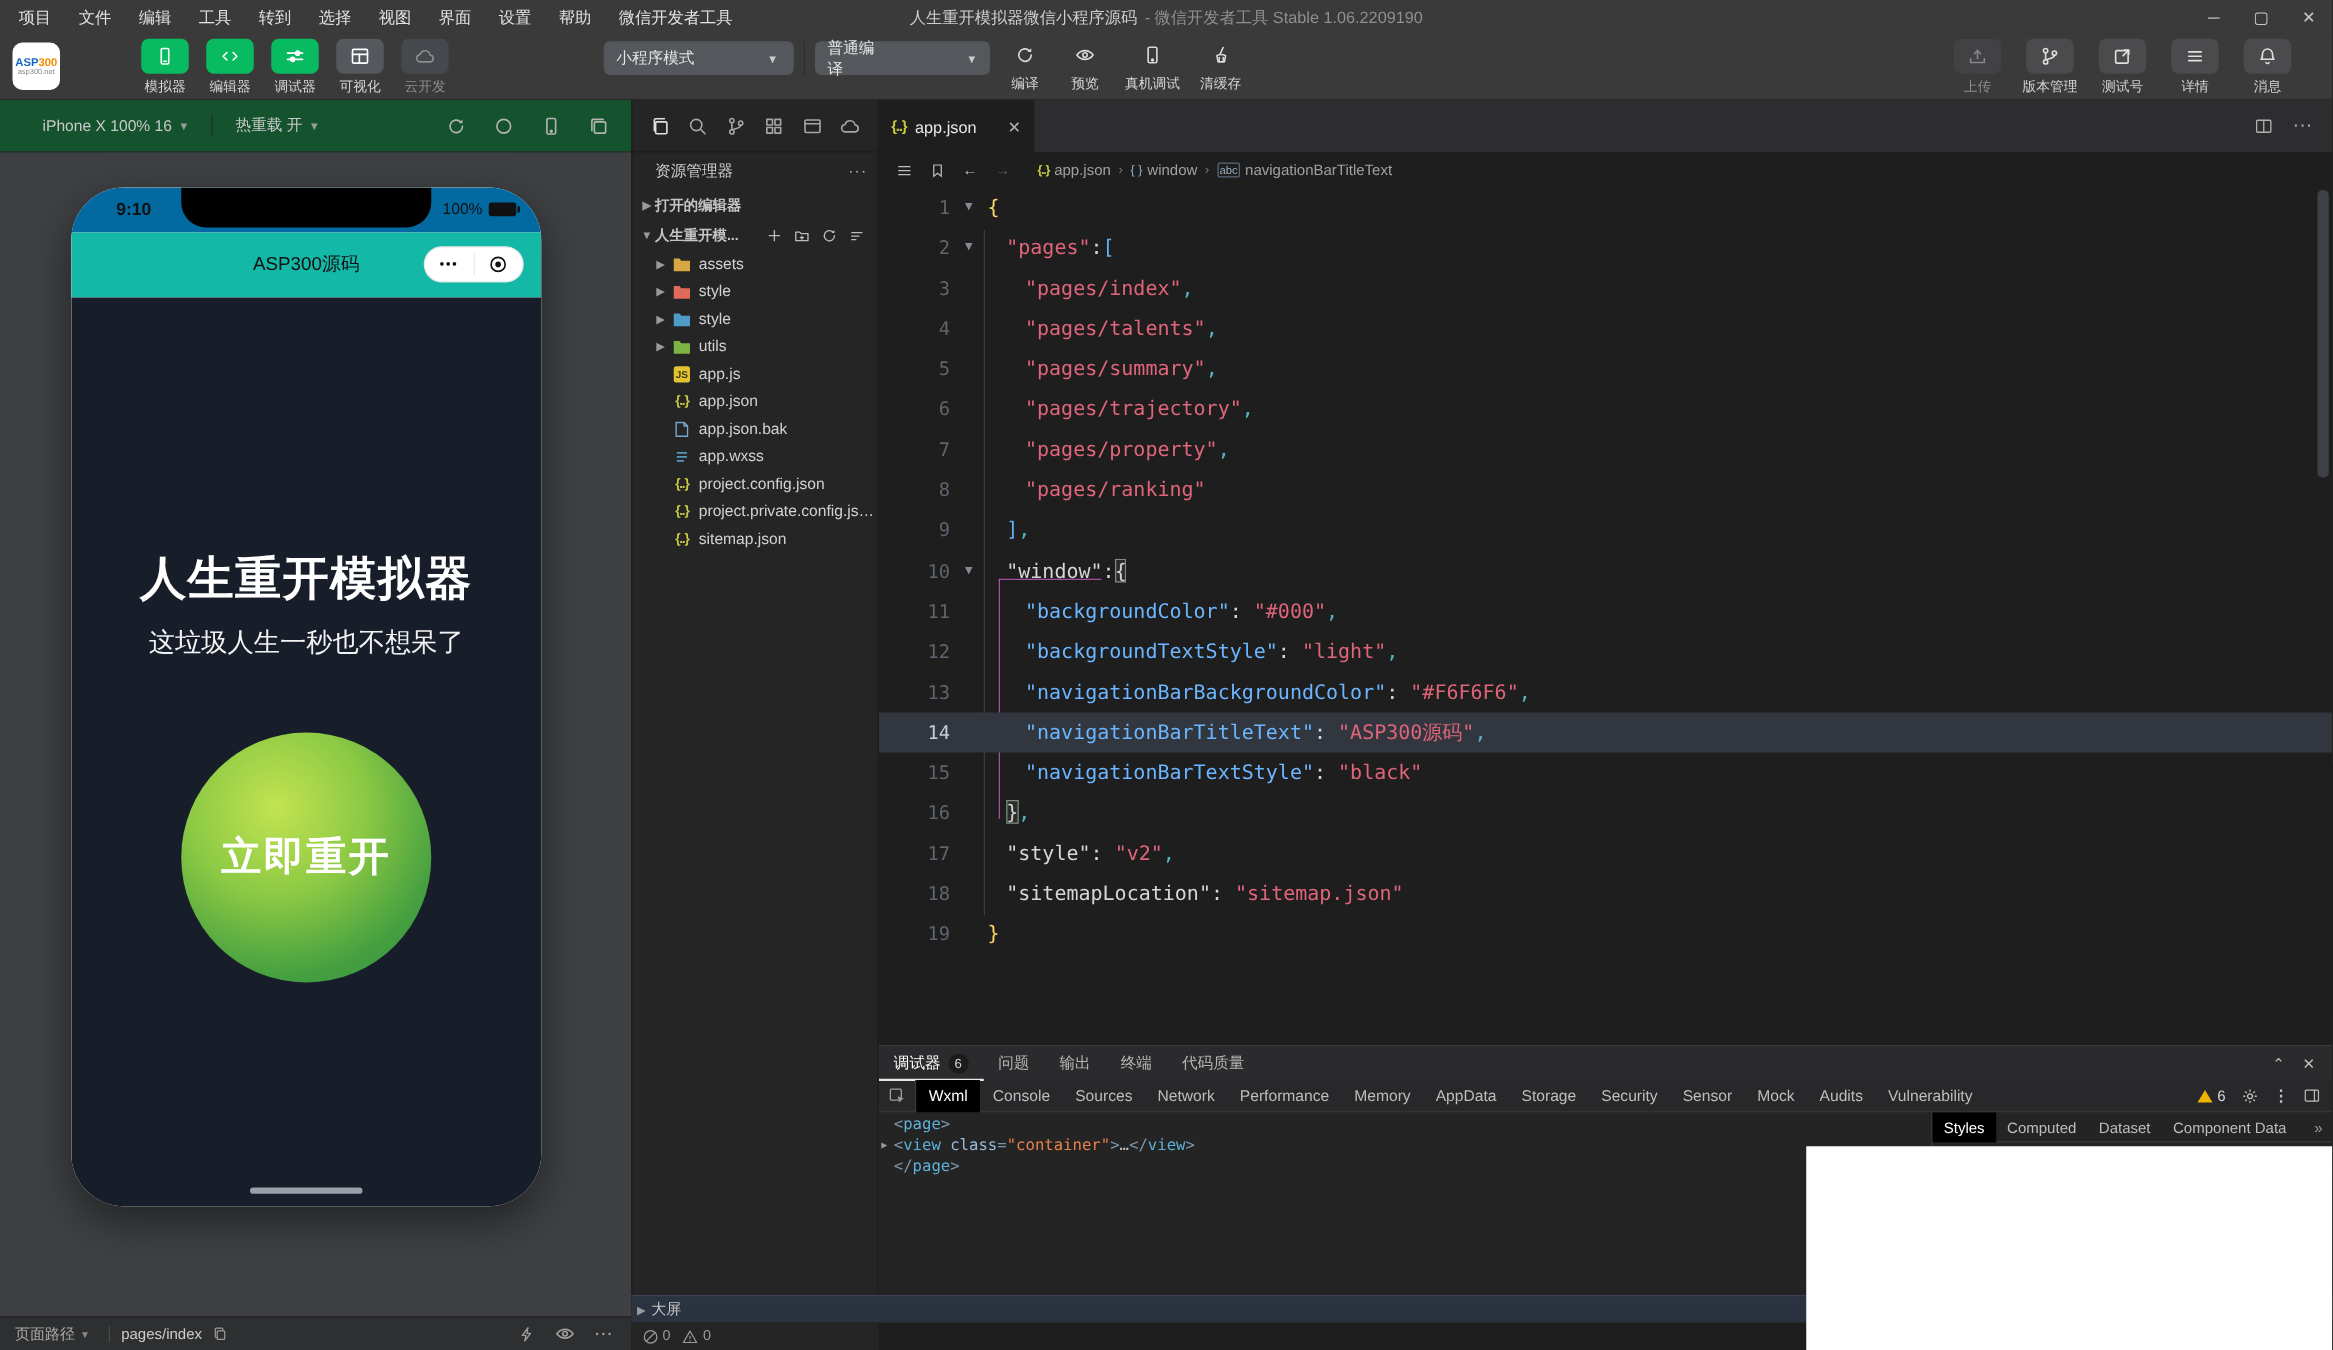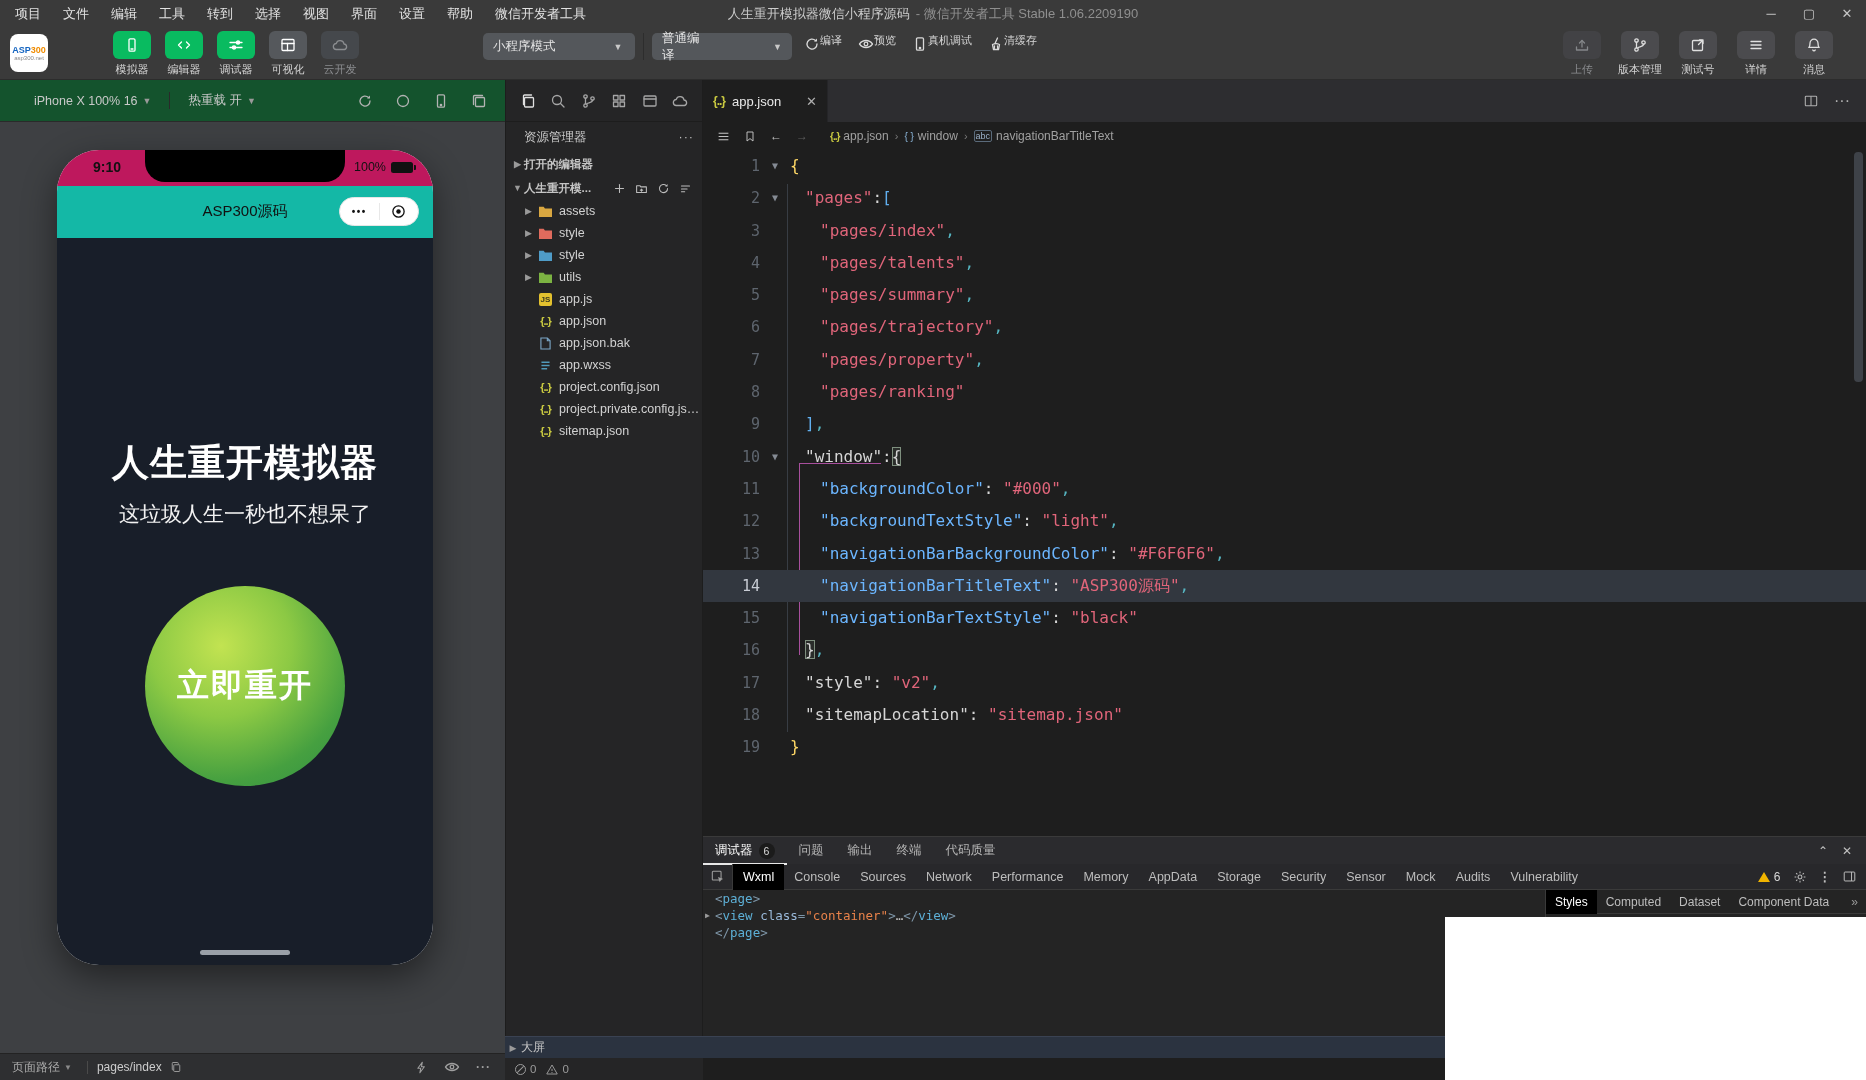--- a/index.html
+++ b/index.html
@@ -36,42 +36,42 @@
   .mbtn .box.disabled { background:#45484c; color:#8b8d90; }
   .mbtn .lbl { font-size:11px; color:#d6d6d6; margin-top:3px; white-space:nowrap; }
   .mbtn.disabled .lbl { color:#8b8d90; }
   .selwrap { position:absolute; top:6px; display:flex; align-items:center; }
   .select { height:27px; background:#54575b; border-radius:5px; color:#e4e4e4; font-size:12.5px; display:flex; align-items:center; padding:0 10px; }
   .select .caret { margin-left:auto; color:#c9c9c9; font-size:9px; }
   #sel-mode { left:483px; width:152px; }
   #sel-compile { left:652px; width:140px; }
   .vdiv { position:absolute; left:643px; top:6px; width:1px; height:27px; background:#2d2d2d; }
   .actbtns { position:absolute; left:800px; top:4px; display:flex; gap:8px; }
-  .abtn { min-width:40px; display:flex; flex-direction:row; padding:0 4px; }
+  .abtn { min-width:40px; display:flex; flex-direction:column; align-items:center; padding:0 4px; }
   .abtn .aic { height:26px; display:flex; align-items:center; justify-content:center; color:#d9d9d9; }
   .abtn .lbl { font-size:11px; color:#d6d6d6; margin-top:2px; white-space:nowrap; }
   .rightbtns { position:absolute; right:28px; top:4px; display:flex; gap:10px; }
   .rbtn { width:48px; display:flex; flex-direction:column; align-items:center; }
   .rbtn .box { width:38px; height:28px; border-radius:6px; background:#4b4b4e; display:flex; align-items:center; justify-content:center; color:#e0e0e0; }
   .rbtn.disabled .box { background:#424245; color:#85878a; }
   .rbtn .lbl { font-size:11px; color:#d3d3d3; margin-top:3px; white-space:nowrap; }
   .rbtn.disabled .lbl { color:#8b8d90; }
 
   
   #workspace { position:absolute; left:0; top:80px; width:1866px; height:1000px; }
   #sim { position:absolute; left:0; top:0; width:505px; height:1000px; background:#3e4043; }
   #simbar { position:absolute; left:0; top:0; width:505px; height:42px; background:#14532d; border-bottom:1px solid #2a2a2a; display:flex; align-items:center; font-size:12.5px; color:#c9c9c9; }
   #simbar .seg { display:flex; align-items:center; gap:5px; padding:0 18px 0 34px; }
   #simbar .seg2 { padding:0 18px; border-left:1px solid #2a2a2a; }
   #simbar .caret { font-size:9px; color:#9a9a9a; }
   #simicons { position:absolute; right:18px; top:0; height:42px; display:flex; align-items:center; gap:22px; color:#b3b3b3; }
 
   
   #phone { position:absolute; left:57px; top:70px; width:376px; height:815px; background:#fff; border-radius:42px; box-shadow:0 12px 34px rgba(0,0,0,.45); overflow:hidden; }
-  #p-status { position:relative; height:36px; background:#be185d; }
+  #p-status { position:relative; height:36px; background:#0369a1; }
   #notch { position:absolute; left:88px; top:0; width:200px; height:32px; background:#000; border-radius:0 0 20px 20px; }
   #p-time { position:absolute; left:36px; top:9px; font-size:14px; font-weight:bold; color:#111; }
   #p-batt { position:absolute; right:20px; top:10px; display:flex; align-items:center; gap:5px; font-size:12.5px; color:#111; }
   .battery { position:relative; width:22px; height:11px; background:#111; border-radius:2.5px; }
   .battery:after { content:""; position:absolute; right:-3px; top:3px; width:2px; height:5px; background:#111; border-radius:0 1px 1px 0; }
   #p-nav { position:relative; height:52px; background:#14b8a6; }
   #p-navtitle { position:absolute; left:0; right:0; top:16px; text-align:center; font-size:15px; color:#111; }
   #capsule { position:absolute; right:14px; top:11px; width:80px; height:29px; border:1px solid #e6e6e6; border-radius:15px; background:#fff; display:flex; align-items:center; }
   #capsule .dots { flex:1; text-align:center; color:#111; font-size:10px; letter-spacing:1.5px; font-weight:bold; }
   #capsule .cdiv { width:1px; height:17px; background:#e8e8e8; }

